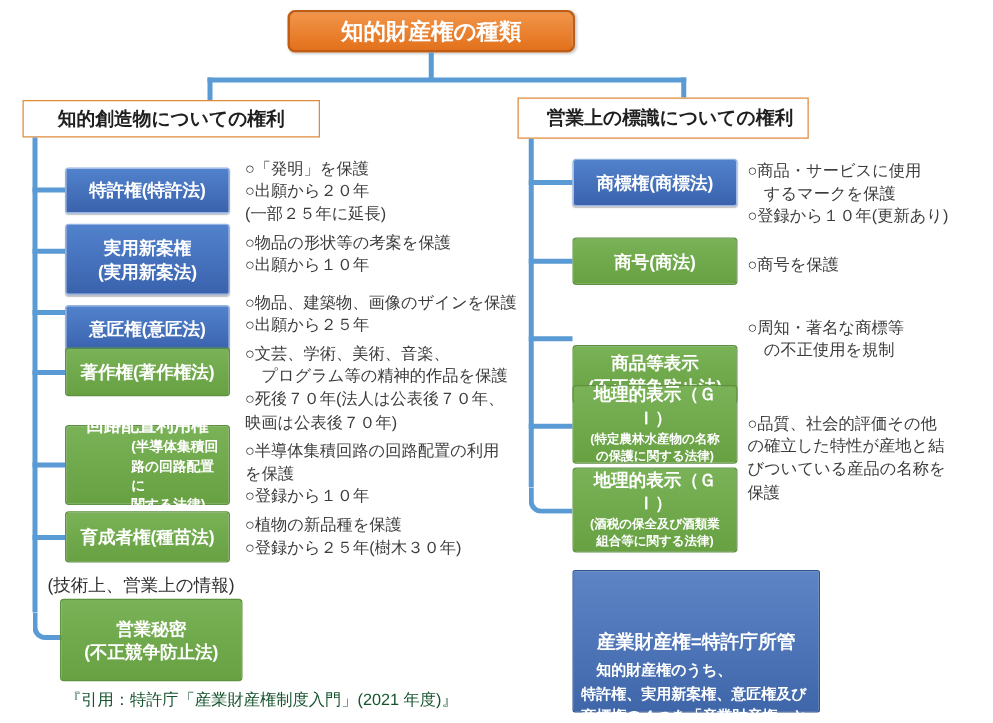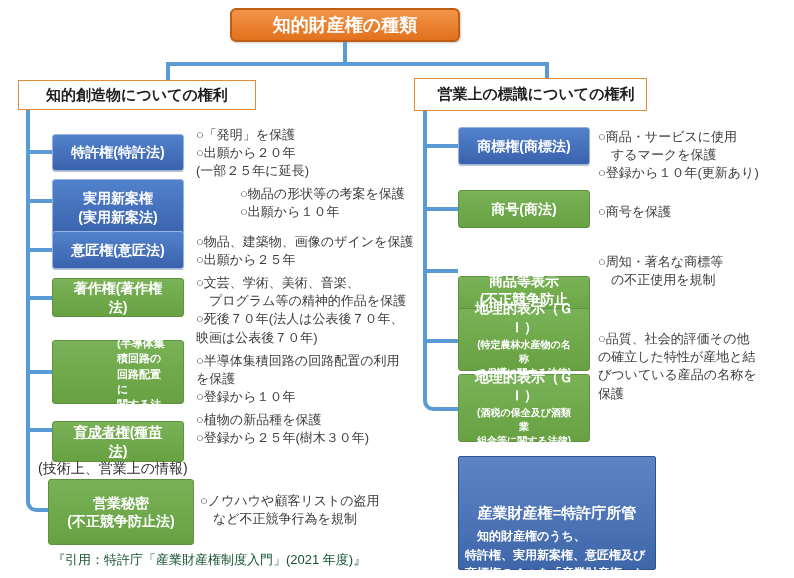--- a/index.html
+++ b/index.html
@@ -17,21 +17,21 @@
     box-shadow:1px 1px 2px rgba(0,0,0,.2);box-sizing:border-box;
   }
   .branch-header{
     position:absolute;background:#fff;border:1px solid #E08B3C;color:#1f1f1f;
     font-size:15px;font-weight:bold;display:flex;align-items:center;justify-content:center;
     box-sizing:border-box;
   }
   .box{
     position:absolute;width:132px;border-radius:3px;color:#fff;font-weight:bold;
     display:flex;flex-direction:column;align-items:center;justify-content:center;
-    text-align:center;box-sizing:border-box;padding:16px;
+    text-align:center;box-sizing:border-box;padding:4px;
   }
   .blue{background:linear-gradient(#5282cc,#3a62ad);border:1px solid #94b3e3;box-shadow:0 1px 1px rgba(0,0,0,.25);}
   .green{background:linear-gradient(#7ab257,#67a142);border:1px solid #5e9140;}
   .label{font-size:14px;line-height:1.3;white-space:pre-line;}
   .sub{font-size:10px;line-height:1.4;white-space:pre-line;margin-top:2px;}
   .sub-sm{font-size:11px;text-align:left;margin-left:48px;}
   .desc{position:absolute;font-size:13px;line-height:1.4;color:#3c3c3c;white-space:pre-line;}
   .note{position:absolute;font-size:14px;color:#2e2e2e;}
   .citation{position:absolute;font-size:13px;color:#14532d;}
   .info-box{
@@ -72,57 +72,55 @@
   <div class="line" style="left:26px;top:370px;width:26px;height:4px;"></div>
   <div class="line" style="left:26px;top:428px;width:26px;height:4px;"></div>
 
   <div class="box blue" style="left:52px;top:134px;height:37px;">
     <span class="label">特許権(特許法)</span>
   </div>
   <div class="box blue" style="left:52px;top:179px;height:57px;">
     <span class="label">実用新案権
 (実用新案法)</span>
   </div>
-  <div class="box blue" style="left:52px;top:231px;height:38px;">
+  <div class="box blue" style="left:52px;top:244px;height:38px;">
     <span class="label">意匠権(意匠法)</span>
   </div>
   <div class="box green" style="left:52px;top:278px;height:39px;">
     <span class="label">著作権(著作権法)</span>
   </div>
   <div class="box green" style="left:52px;top:340px;height:64px;">
     <span class="label">回路配置利用権</span>
     <span class="sub sub-sm">(半導体集積回路の回路配置に
 関する法律)</span>
   </div>
-  <div class="box green" style="left:52px;top:421px;height:41px;text-decoration:underline;">
+  <div class="box green" style="left:52px;top:409px;height:41px;">
     <span class="label">育成者権(種苗法)</span>
   </div>
   <div class="box green" style="left:48px;top:479px;width:146px;height:66px;">
     <span class="label">営業秘密
 (不正競争防止法)</span>
   </div>
 
   <div class="desc" style="left:196px;top:126px;width:270px;">○「発明」を保護
 ○出願から２０年
 (一部２５年に延長)</div>
-  <div class="desc" style="left:196px;top:185px;width:270px;margin-left:44px;">○物品の形状等の考案を保護
+  <div class="desc" style="left:196px;top:185px;width:270px;">○物品の形状等の考案を保護
 ○出願から１０年</div>
   <div class="desc" style="left:196px;top:233px;width:280px;">○物品、建築物、画像のザインを保護
 ○出願から２５年</div>
   <div class="desc" style="left:196px;top:274px;width:280px;">○文芸、学術、美術、音楽、
 　プログラム等の精神的作品を保護
 ○死後７０年(法人は公表後７０年、
 映画は公表後７０年)</div>
   <div class="desc" style="left:196px;top:352px;width:280px;">○半導体集積回路の回路配置の利用
 を保護
 ○登録から１０年</div>
   <div class="desc" style="left:196px;top:411px;width:280px;">○植物の新品種を保護
 ○登録から２５年(樹木３０年)</div>
-  <div class="desc" style="left:200px;top:492px;width:270px;">○ノウハウや顧客リストの盗用
-　など不正競争行為を規制</div>
 
   <div class="note" style="left:38px;top:460px;">(技術上、営業上の情報)</div>
   <div class="citation" style="left:52px;top:551px;">『引用：特許庁「産業財産権制度入門」(2021 年度)』</div>
 
   <div class="line" style="left:423px;top:111px;width:4px;height:279px;"></div>
   <div class="corner" style="left:423px;top:390px;width:31px;height:17px;"></div>
   <div class="line" style="left:423px;top:144px;width:35px;height:4px;"></div>
   <div class="line" style="left:423px;top:207px;width:35px;height:4px;"></div>
   <div class="line" style="left:423px;top:269px;width:35px;height:4px;"></div>
   <div class="line" style="left:423px;top:339px;width:35px;height:4px;"></div>

